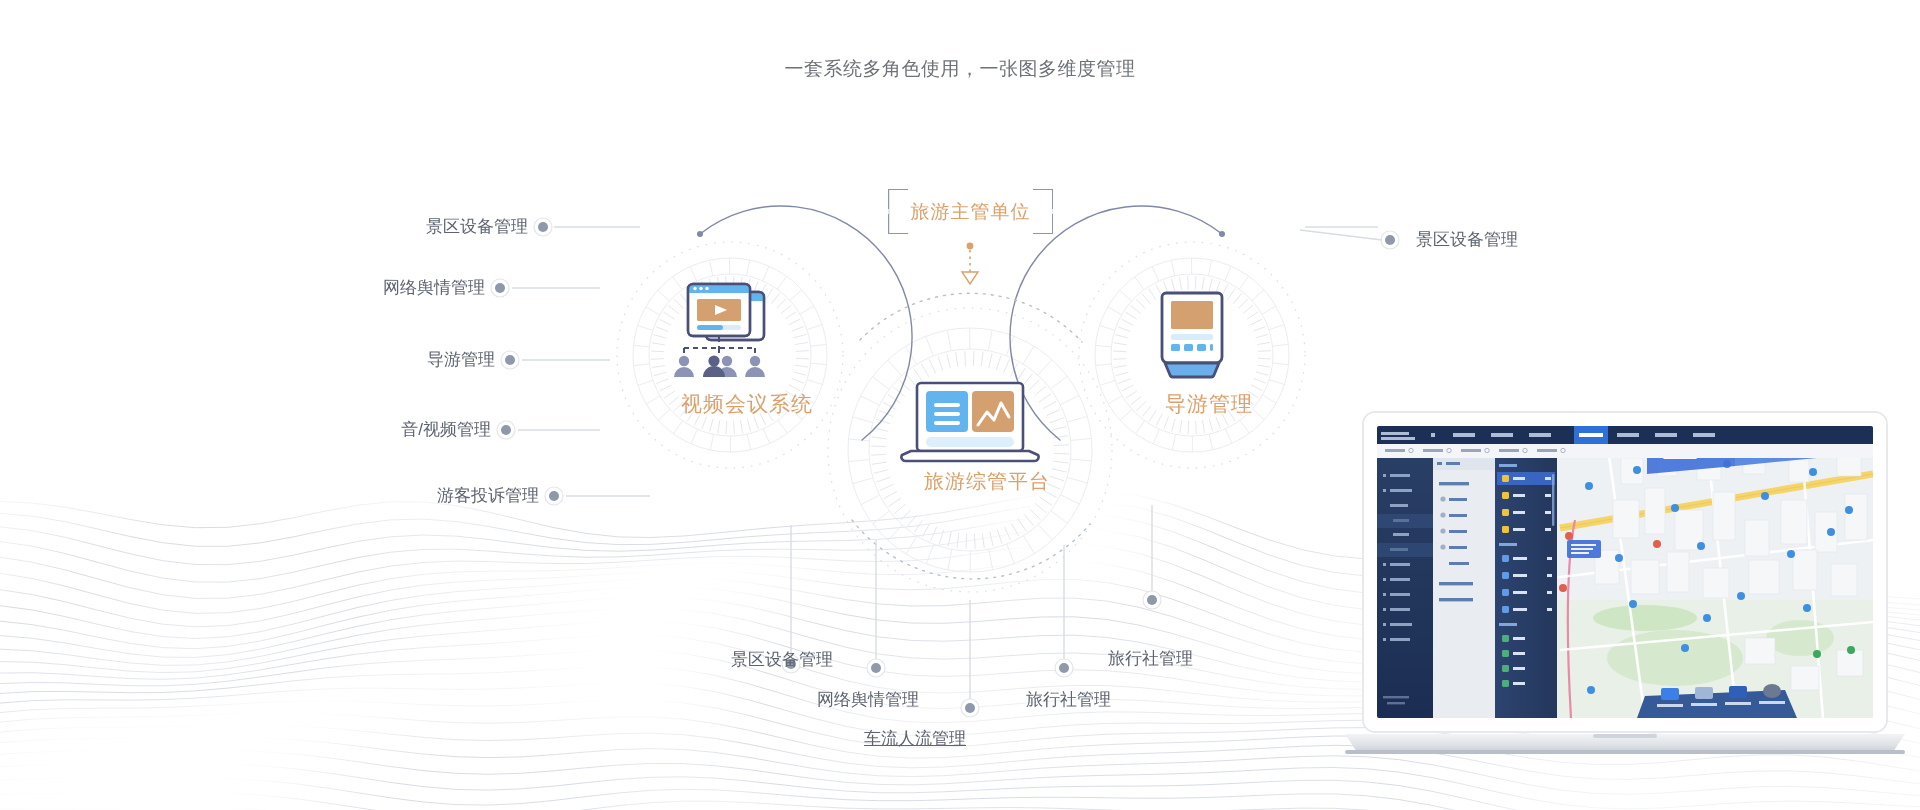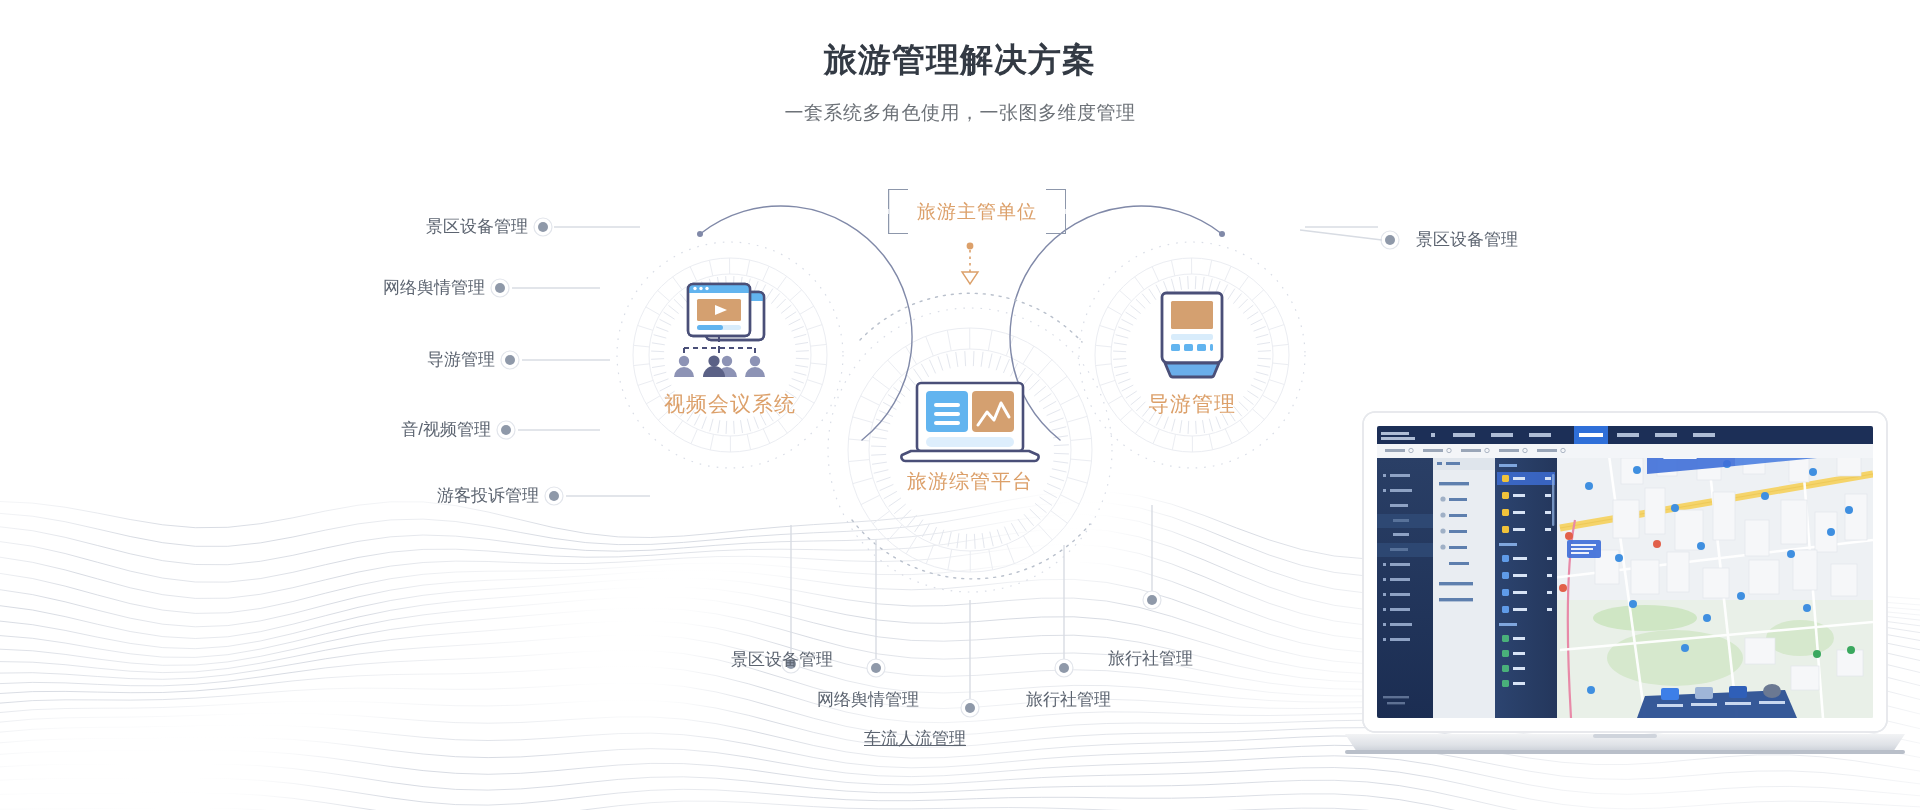--- a/index.html
+++ b/index.html
@@ -24,28 +24,28 @@
 
   
   .lbl{
     position:absolute; z-index:5;
     font-size:17px; color:#5c6470; white-space:nowrap; line-height:22px;
   }
   .lbl.r{ text-align:right; }
 
   .ring-label{
     position:absolute; z-index:5; white-space:nowrap;
-    color:#dca06a; letter-spacing:1px;
+    color:#dca06a; letter-spacing:1px;margin-left:17px;
   }
   .ring-label.small{ font-size:21px; }
   .ring-label.big{ font-size:20px; }
 
   .gov-box{
     position:absolute; z-index:5;
-    width:178px; height:45px;
+    width:165px; height:45px;
     display:flex; align-items:center; justify-content:center;
     color:#dca06a; font-size:19px; letter-spacing:1px;
   }
   .gov-box .brk{ position:absolute; width:20px; height:20px; }
   .gov-box .brk.tl{ left:0; top:0; border-left:1.5px solid #8d97ab; border-top:1.5px solid #8d97ab; }
   .gov-box .brk.tr{ right:0; top:0; border-right:1.5px solid #8d97ab; border-top:1.5px solid #8d97ab; }
   .gov-box .brk.bl{ left:0; bottom:0; border-left:1.5px solid #8d97ab; border-bottom:1.5px solid #8d97ab; }
   .gov-box .brk.br{ right:0; bottom:0; border-right:1.5px solid #8d97ab; border-bottom:1.5px solid #8d97ab; }
   .gov-box .sideline{ position:absolute; top:0; bottom:0; width:1.5px; background:#e3e6ec; }
   .gov-box .sideline.l{ left:0; }
@@ -158,21 +158,20 @@
           <path d="M 1789.8 111.6 L 1789.8 118.6 L 1789.8 124.4 L 1789.8 129.4 L 1789.8 133.8 L 1789.8 138.3 L 1789.8 143.1 L 1789.8 148.7 L 1789.8 155.5 L 1789.8 163.7 L 1789.8 173.4 L 1789.8 184.6 L 1789.8 197.4 L 1789.8 211.4 L 1789.8 226.5 L 1789.8 242.3 L 1789.8 258.6 L 1789.8 274.9 L 1789.8 290.9 L 1789.8 306.4 L 1789.8 321.1 L 1789.8 334.9 L 1789.8 347.8 L 1789.8 359.8 L 1789.8 370.9 L 1789.8 381.4"></path>
           <path d="M 1822.4 112.7 L 1822.4 119.0 L 1822.4 124.2 L 1822.4 128.6 L 1822.4 132.8 L 1822.4 137.1 L 1822.4 142.0 L 1822.4 148.0 L 1822.4 155.2 L 1822.4 163.9 L 1822.4 174.1 L 1822.4 185.9 L 1822.4 199.2 L 1822.4 213.6 L 1822.4 228.9 L 1822.4 244.8 L 1822.4 260.9 L 1822.4 276.9 L 1822.4 292.5 L 1822.4 307.5 L 1822.4 321.6 L 1822.4 334.9 L 1822.4 347.2 L 1822.4 358.7 L 1822.4 369.4 L 1822.4 379.6"></path>
           <path d="M 1854.9 114.4 L 1854.9 120.3 L 1854.9 125.2 L 1854.9 129.6 L 1854.9 133.8 L 1854.9 138.4 L 1854.9 143.7 L 1854.9 150.1 L 1854.9 158.0 L 1854.9 167.3 L 1854.9 178.1 L 1854.9 190.4 L 1854.9 204.0 L 1854.9 218.6 L 1854.9 234.0 L 1854.9 249.7 L 1854.9 265.4 L 1854.9 280.8 L 1854.9 295.7 L 1854.9 309.9 L 1854.9 323.2 L 1854.9 335.6 L 1854.9 347.1 L 1854.9 357.9 L 1854.9 368.1 L 1854.9 377.9"></path>
           <path d="M 1887.5 116.7 L 1887.5 122.5 L 1887.5 127.4 L 1887.5 132.0 L 1887.5 136.5 L 1887.5 141.6 L 1887.5 147.6 L 1887.5 154.7 L 1887.5 163.3 L 1887.5 173.2 L 1887.5 184.7 L 1887.5 197.4 L 1887.5 211.2 L 1887.5 225.9 L 1887.5 241.0 L 1887.5 256.2 L 1887.5 271.3 L 1887.5 285.9 L 1887.5 299.8 L 1887.5 312.9 L 1887.5 325.1 L 1887.5 336.5 L 1887.5 347.1 L 1887.5 357.1 L 1887.5 366.6 L 1887.5 375.9"></path>
           <path d="M 1920.0 119.0 L 1920.0 124.9 L 1920.0 130.0 L 1920.0 135.0 L 1920.0 140.1 L 1920.0 145.8 L 1920.0 152.6 L 1920.0 160.5 L 1920.0 169.8 L 1920.0 180.5 L 1920.0 192.5 L 1920.0 205.6 L 1920.0 219.5 L 1920.0 234.0 L 1920.0 248.7 L 1920.0 263.3 L 1920.0 277.5 L 1920.0 291.1 L 1920.0 303.9 L 1920.0 315.8 L 1920.0 326.9 L 1920.0 337.1 L 1920.0 346.7 L 1920.0 355.8 L 1920.0 364.7 L 1920.0 373.5"></path>
         </g>
     </g>
   </svg>
 
   <div class="header">
-    <div class="title">旅游管理解决方案</div>
     <div class="subtitle">一套系统多角色使用，一张图多维度管理</div>
   </div>
 
   <svg class="diagram" viewBox="0 0 1920 810">
 
     <g>
       <circle cx="730" cy="355" r="113" fill="none" stroke="#d9dde6" stroke-width="1.2" stroke-dasharray="1.6 7"></circle>
       <circle cx="730" cy="355" r="97" fill="none" stroke="#ebedf2" stroke-width="1"></circle>
       <circle cx="730" cy="355" r="81" fill="none" stroke="#ebedf2" stroke-width="1"></circle>
       <g id="ticksL1" stroke="#ebedf2" stroke-width="1">

